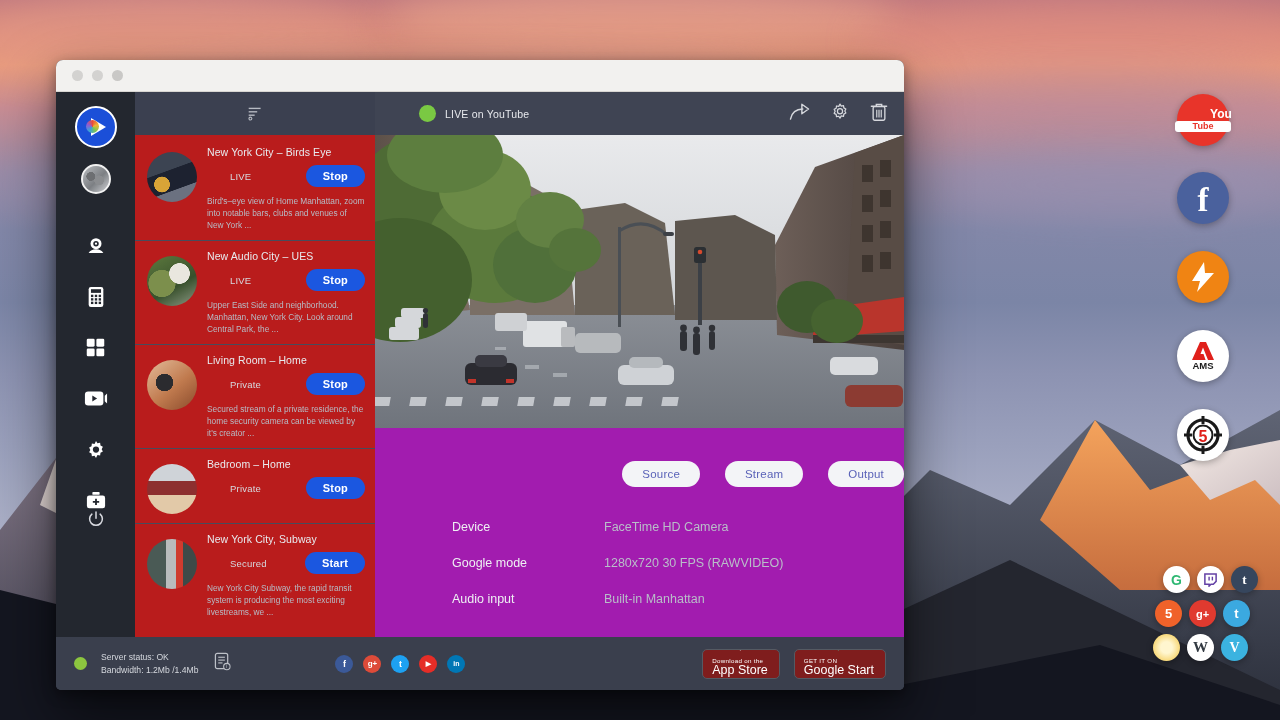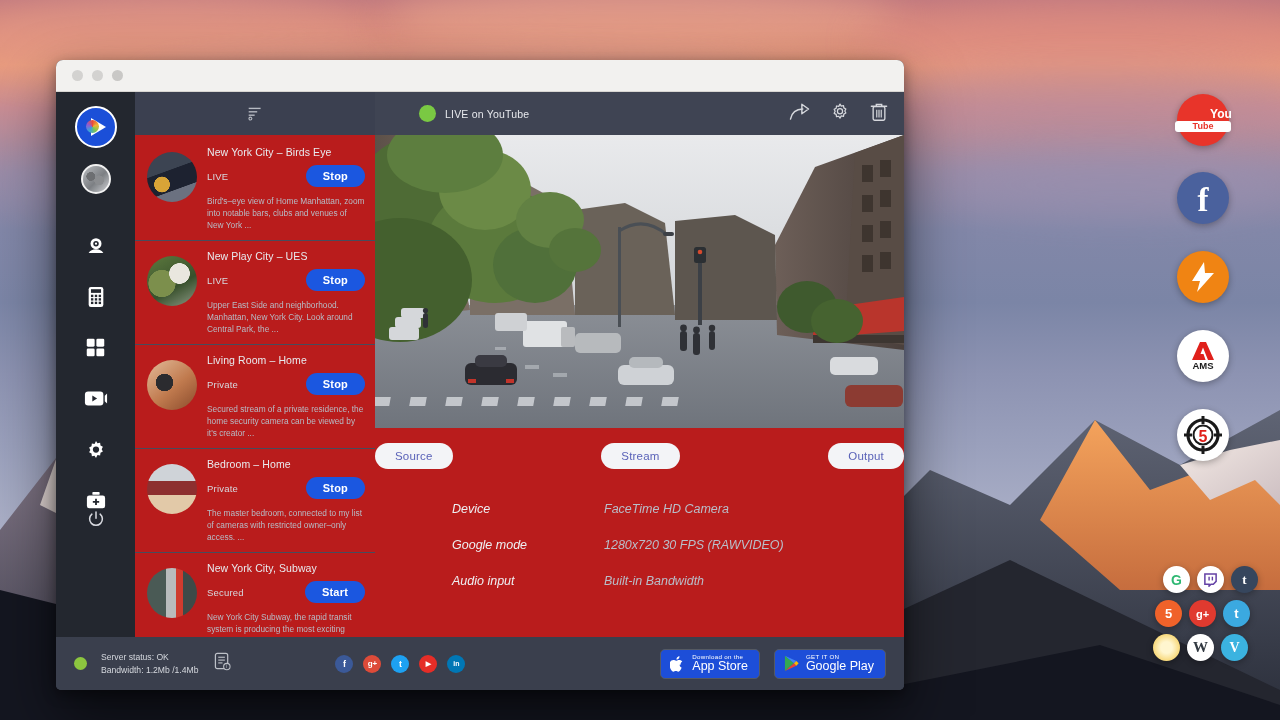--- a/index.html
+++ b/index.html
@@ -108,79 +108,80 @@
     width: 50px; height: 50px; border-radius: 50%; flex: 0 0 50px;
     margin-top: 6px; overflow: hidden; position: relative;
     background: #2c3040;
   }
   .cam-body { flex: 1; min-width: 0; }
   .cam-title {
     font-size: 10.5px; color: #e8eaee; margin-bottom: 7px; letter-spacing: .1px;
     white-space: nowrap; overflow: hidden; text-overflow: ellipsis;
   }
   .cam-statusrow { display: flex; align-items: center; justify-content: space-between; }
-  .cam-status { font-size: 9.5px; color: #d6d9df; letter-spacing: .2px; }
+  .cam-status { font-size: 9.5px; color: #d6d9df; letter-spacing: .2px; margin-left: 23px; }
   .cam-btn {
     background: #1b57e0; color: #fff; font-size: 11px; font-weight: bold;
     border: none; border-radius: 13px; padding: 5px 17px; cursor: pointer;
     letter-spacing: .2px;
   }
   .cam-desc {
     font-size: 8.3px; line-height: 1.45; color: #b7bcc6; margin-top: 8px;
   }
 
   
-  #main { flex: 1; background: #b91c1c; display: flex; flex-direction: column; min-width: 0; }
+  #main { flex: 1; background: #a21caf; display: flex; flex-direction: column; min-width: 0; }
   #main-top {
     height: 43px; flex: 0 0 43px; display: flex; align-items: center;
     padding: 0 16px; background: #3f4453;
   }
   #live-badge { display: flex; align-items: center; gap: 9px; margin-left: 28px; }
   #live-dot { width: 17px; height: 17px; border-radius: 50%; background: #7ac943; }
   #live-text { font-size: 10.5px; color: #e6e8ec; letter-spacing: .2px; }
   #top-actions { margin-left: auto; display: flex; align-items: center; gap: 20px; }
   .top-act { cursor: pointer; opacity: .92; }
 
   
   #video {
     position: relative; width: 100%; height: 293px; flex: 0 0 293px;
     overflow: hidden; background: #8b9099;
   }
 
   
-  #tabs { display: flex; justify-content: space-between; gap: 17px; margin-top: 15px; }
+  #tabs { display: flex; justify-content: flex-end; gap: 25px; margin-top: 33px; }
   .tab {
     background: #f3f4f7; color: #5a62b8; font-size: 11.5px;
     border: none; border-radius: 13px; padding: 7px 20px; cursor: pointer;
     letter-spacing: .2px;
   }
 
   
-  #info { margin: 33px 0 0 77px; font-style: italic; }
+  #info { margin: 33px 0 0 77px; }
   .info-row { display: flex; margin-bottom: 22px; }
   .info-label { width: 152px; font-size: 12.5px; color: #eef0f3; }
   .info-value { font-size: 12.5px; color: #b9bec9; }
 
   
   #statusbar {
     height: 53px; flex: 0 0 53px; background: #3a3f4d;
     display: flex; align-items: center; padding: 0 18px; gap: 14px;
   }
   #server-dot { width: 13px; height: 13px; border-radius: 50%; background: #8cc63f; flex:0 0 13px;}
   #server-info { font-size: 8.6px; color: #d5d8de; line-height: 1.45; }
   #log-icon { margin-left: 2px; opacity: .85; }
   #social { display: flex; gap: 10px; margin-left: 90px; }
   .soc { width: 18px; height: 18px; border-radius: 50%; display: flex;
          align-items: center; justify-content: center; font-size: 9px;
          color: #fff; font-weight: bold; cursor: pointer; }
   #stores { margin-left: auto; display: flex; gap: 14px; }
   .store-badge {
-    background: #1d4ed8; border: 1px solid #555a63; border-radius: 5px;
+    background: #7f1d1d; border: 1px solid #555a63; border-radius: 5px;
     height: 30px; display: flex; align-items: center; gap: 7px; padding: 0 11px 0 9px;
     cursor: pointer;
+    flex-direction: column;
   }
   .store-txt { line-height: 1.05; }
   .store-small { font-size: 6.2px; color: #fff; letter-spacing: .3px; display:block; }
   .store-big { font-size: 12.5px; color: #fff; display:block; font-weight: 500; }
 
   
   .dicon {
     position: absolute; border-radius: 50%;
     display: flex; align-items: center; justify-content: center;
     box-shadow: 0 2px 7px rgba(0,0,0,.3); cursor: pointer;
@@ -341,21 +342,21 @@
               <div class="cam-desc">Bird's–eye view of Home Manhattan, zoom into notable bars, clubs and venues of New York ...</div>
             </div>
           </div>
 
           <div class="cam-row">
             <div class="cam-thumb" style="background:
                 radial-gradient(circle at 65% 35%, #e9e7df 0 22%, transparent 23%),
                 radial-gradient(circle at 30% 55%, #7c8f4c 0 30%, transparent 31%),
                 linear-gradient(150deg,#5d7a3e,#38502c 60%,#8d9a86);"></div>
             <div class="cam-body">
-              <div class="cam-title">New Play City – UES</div>
+              <div class="cam-title">New Audio City – UES</div>
               <div class="cam-statusrow">
                 <span class="cam-status">LIVE</span>
                 <button class="cam-btn">Stop</button>
               </div>
               <div class="cam-desc">Upper East Side and neighborhood. Manhattan, New York City. Look around Central Park, the ...</div>
             </div>
           </div>
 
           <div class="cam-row">
             <div class="cam-thumb" style="background:
@@ -373,21 +374,20 @@
 
           <div class="cam-row">
             <div class="cam-thumb" style="background:
                 linear-gradient(180deg,#cfd3d8 0 34%, #8d2f2f 35% 62%, #e2c9a8 63%);"></div>
             <div class="cam-body">
               <div class="cam-title">Bedroom – Home</div>
               <div class="cam-statusrow">
                 <span class="cam-status">Private</span>
                 <button class="cam-btn">Stop</button>
               </div>
-              <div class="cam-desc">The master bedroom, connected to my list of cameras with restricted owner–only access. ...</div>
             </div>
           </div>
 
           <div class="cam-row" style="border-bottom:none;">
             <div class="cam-thumb" style="background:
                 linear-gradient(90deg,#4a5a55 0 38%, #b9bcbd 39% 58%, #cf3b2e 59% 72%, #3d4a48 73%);"></div>
             <div class="cam-body">
               <div class="cam-title">New York City, Subway</div>
               <div class="cam-statusrow">
                 <span class="cam-status">Secured</span>
@@ -566,21 +566,21 @@
           <div class="info-row">
             <span class="info-label">Device</span>
             <span class="info-value">FaceTime HD Camera</span>
           </div>
           <div class="info-row">
             <span class="info-label">Google mode</span>
             <span class="info-value">1280x720 30 FPS (RAWVIDEO)</span>
           </div>
           <div class="info-row">
             <span class="info-label">Audio input</span>
-            <span class="info-value">Built-in Bandwidth</span>
+            <span class="info-value">Built-in Manhattan</span>
           </div>
         </div>
       </div>
     </div>
 
     <div id="statusbar">
       <span id="server-dot"></span>
       <div id="server-info">
         <div>Server status: OK</div>
         <div>Bandwidth: 1.2Mb /1.4Mb</div>
@@ -617,21 +617,21 @@
         </div>
         <div class="store-badge">
           <svg width="15" height="17" viewBox="0 0 16 18">
             <polygon points="1,0.6 10.6,8.8 1,17" fill="#34a853"></polygon>
             <polygon points="1,0.6 10.6,8.8 13.2,6.3" fill="#4285f4"></polygon>
             <polygon points="1,17 10.6,8.8 13.2,11.3" fill="#ea4335"></polygon>
             <polygon points="13.2,6.3 15.6,8.8 13.2,11.3 10.6,8.8" fill="#fbbc04"></polygon>
           </svg>
           <span class="store-txt">
             <span class="store-small">GET IT ON</span>
-            <span class="store-big">Google Play</span>
+            <span class="store-big">Google Start</span>
           </span>
         </div>
       </div>
     </div>
   </div>
 
   <div class="dicon dicon-lg" style="left:1177px;top:94px;background:#e8342a;flex-direction:column;gap:1px;">
     <span style="font-size:12px;color:#fff;font-weight:bold;line-height:1;margin-left:36px;">You</span>
     <span style="font-size:9px;color:#e8342a;background:#fff;border-radius:3px;padding:0 18px;font-weight:bold;line-height:1.2;">Tube</span>
   </div>

